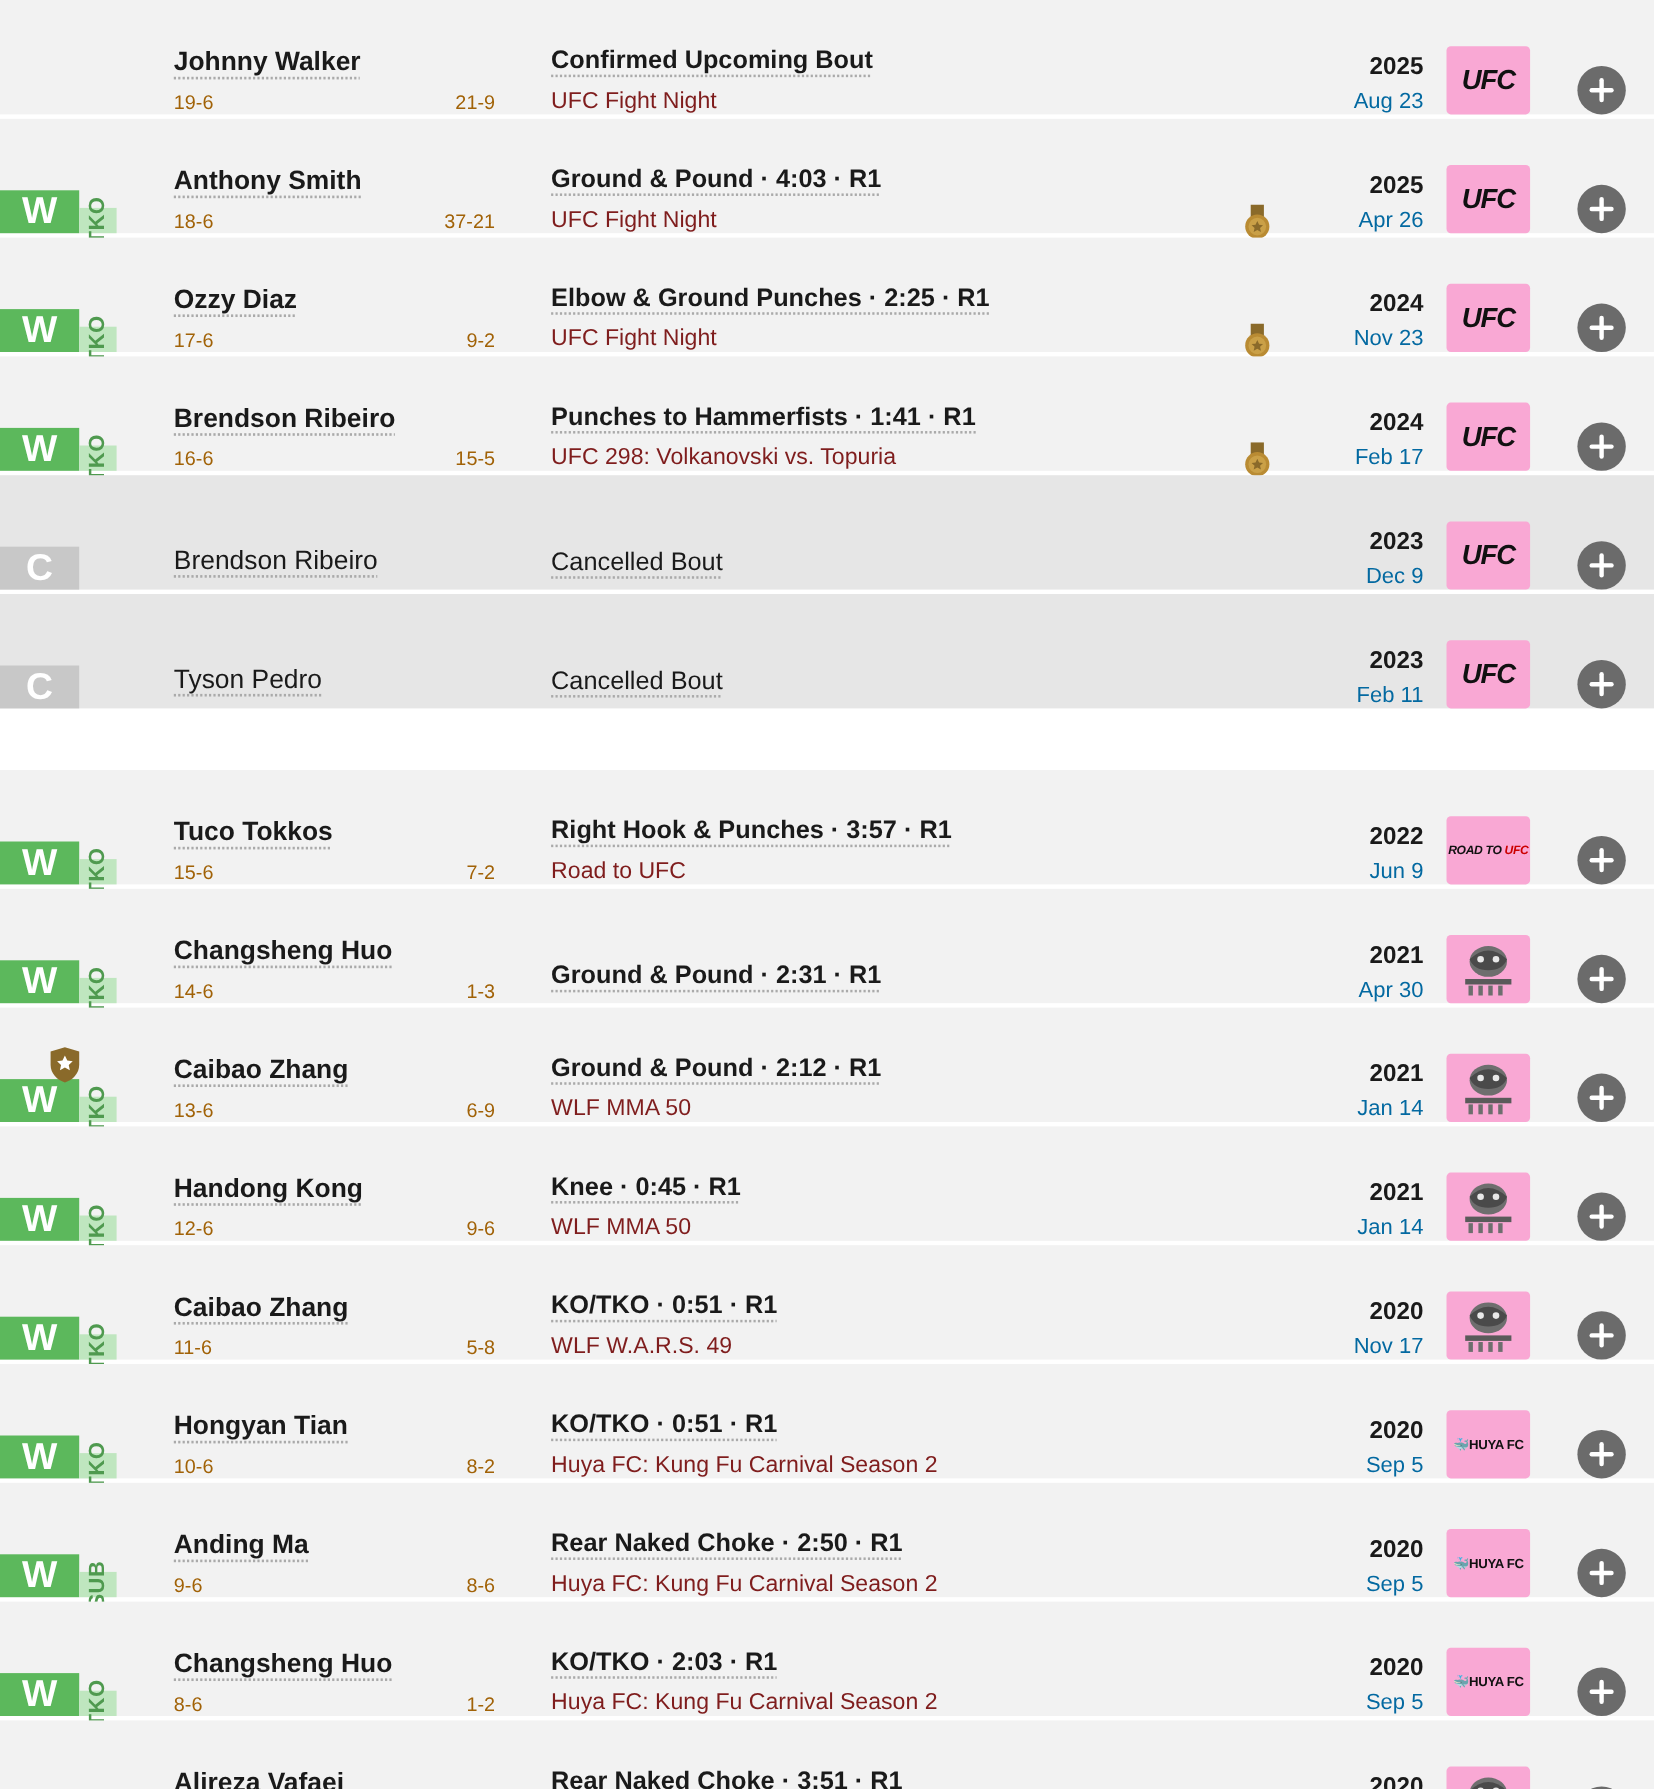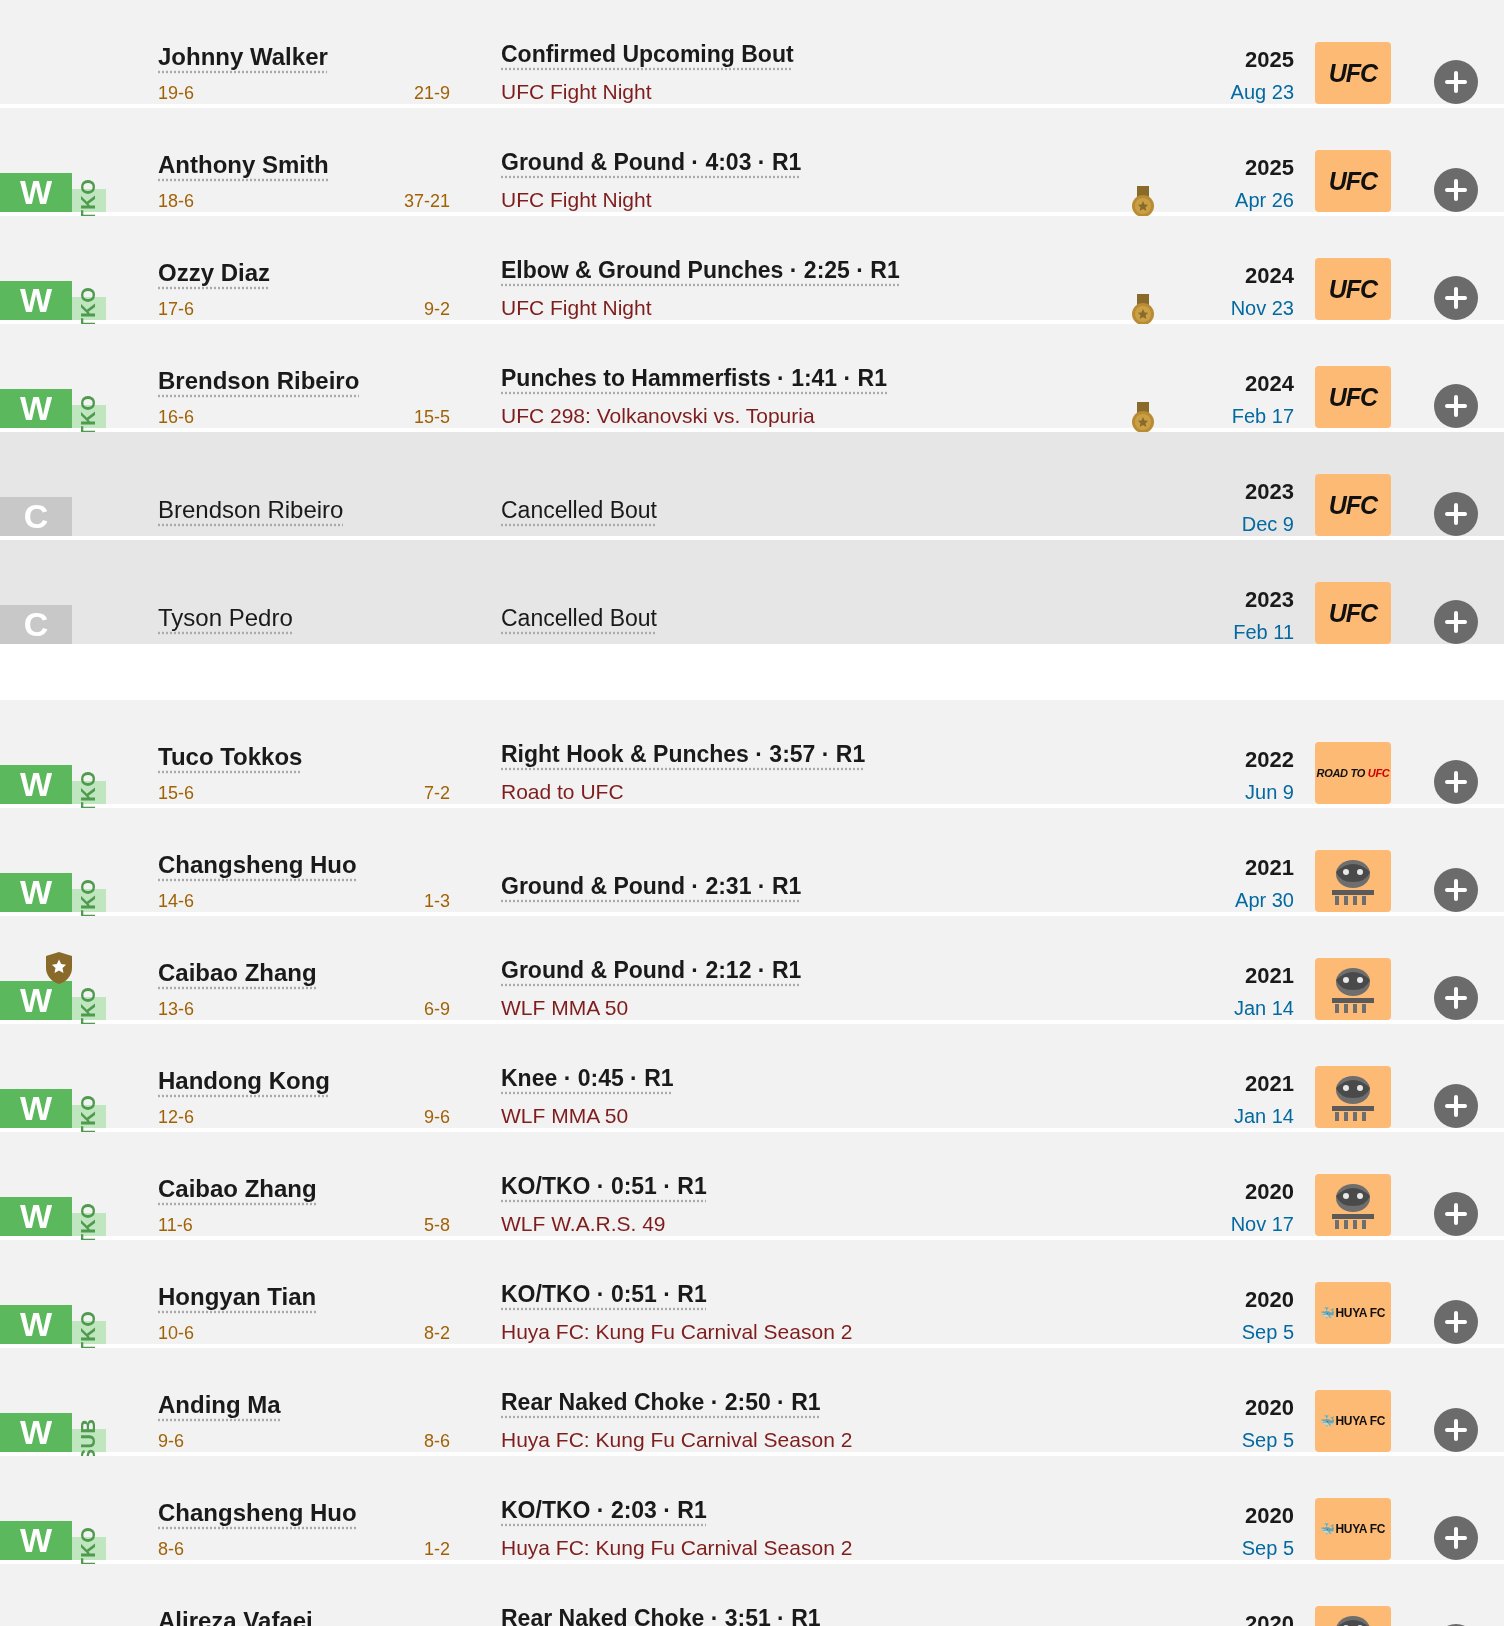--- a/index.html
+++ b/index.html
@@ -161,21 +161,21 @@
   
   .org-col {
     flex: 0 0 110px;
     display: flex;
     align-items: center;
     justify-content: center;
   }
   .org-logo {
     width: 76px;
     height: 62px;
-    background: #fdba74;
+    background: #f9a8d4;
     border-radius: 4px;
     display: flex;
     align-items: center;
     justify-content: center;
     overflow: hidden;
   }
   .org-ufc {
     font-family: "Liberation Sans", sans-serif;
     font-weight: bold;
     font-style: italic;

